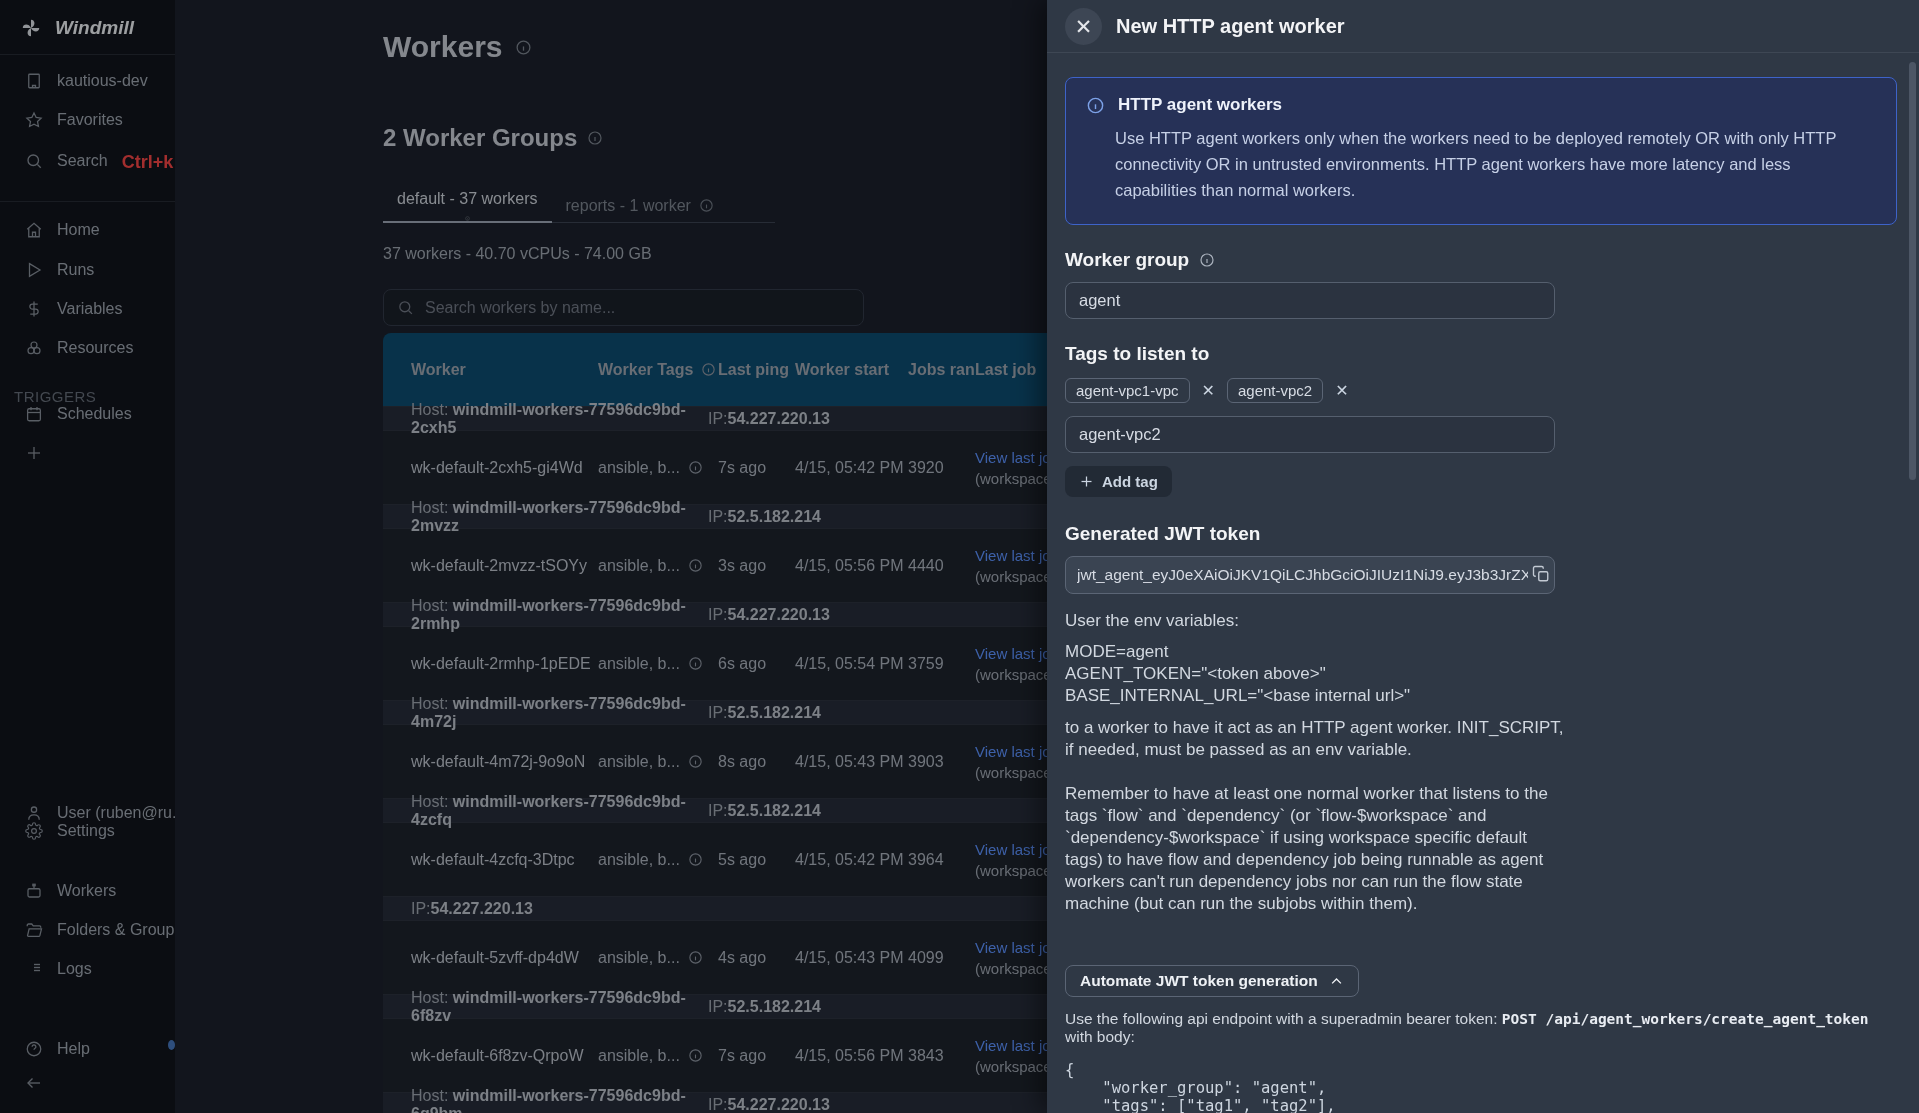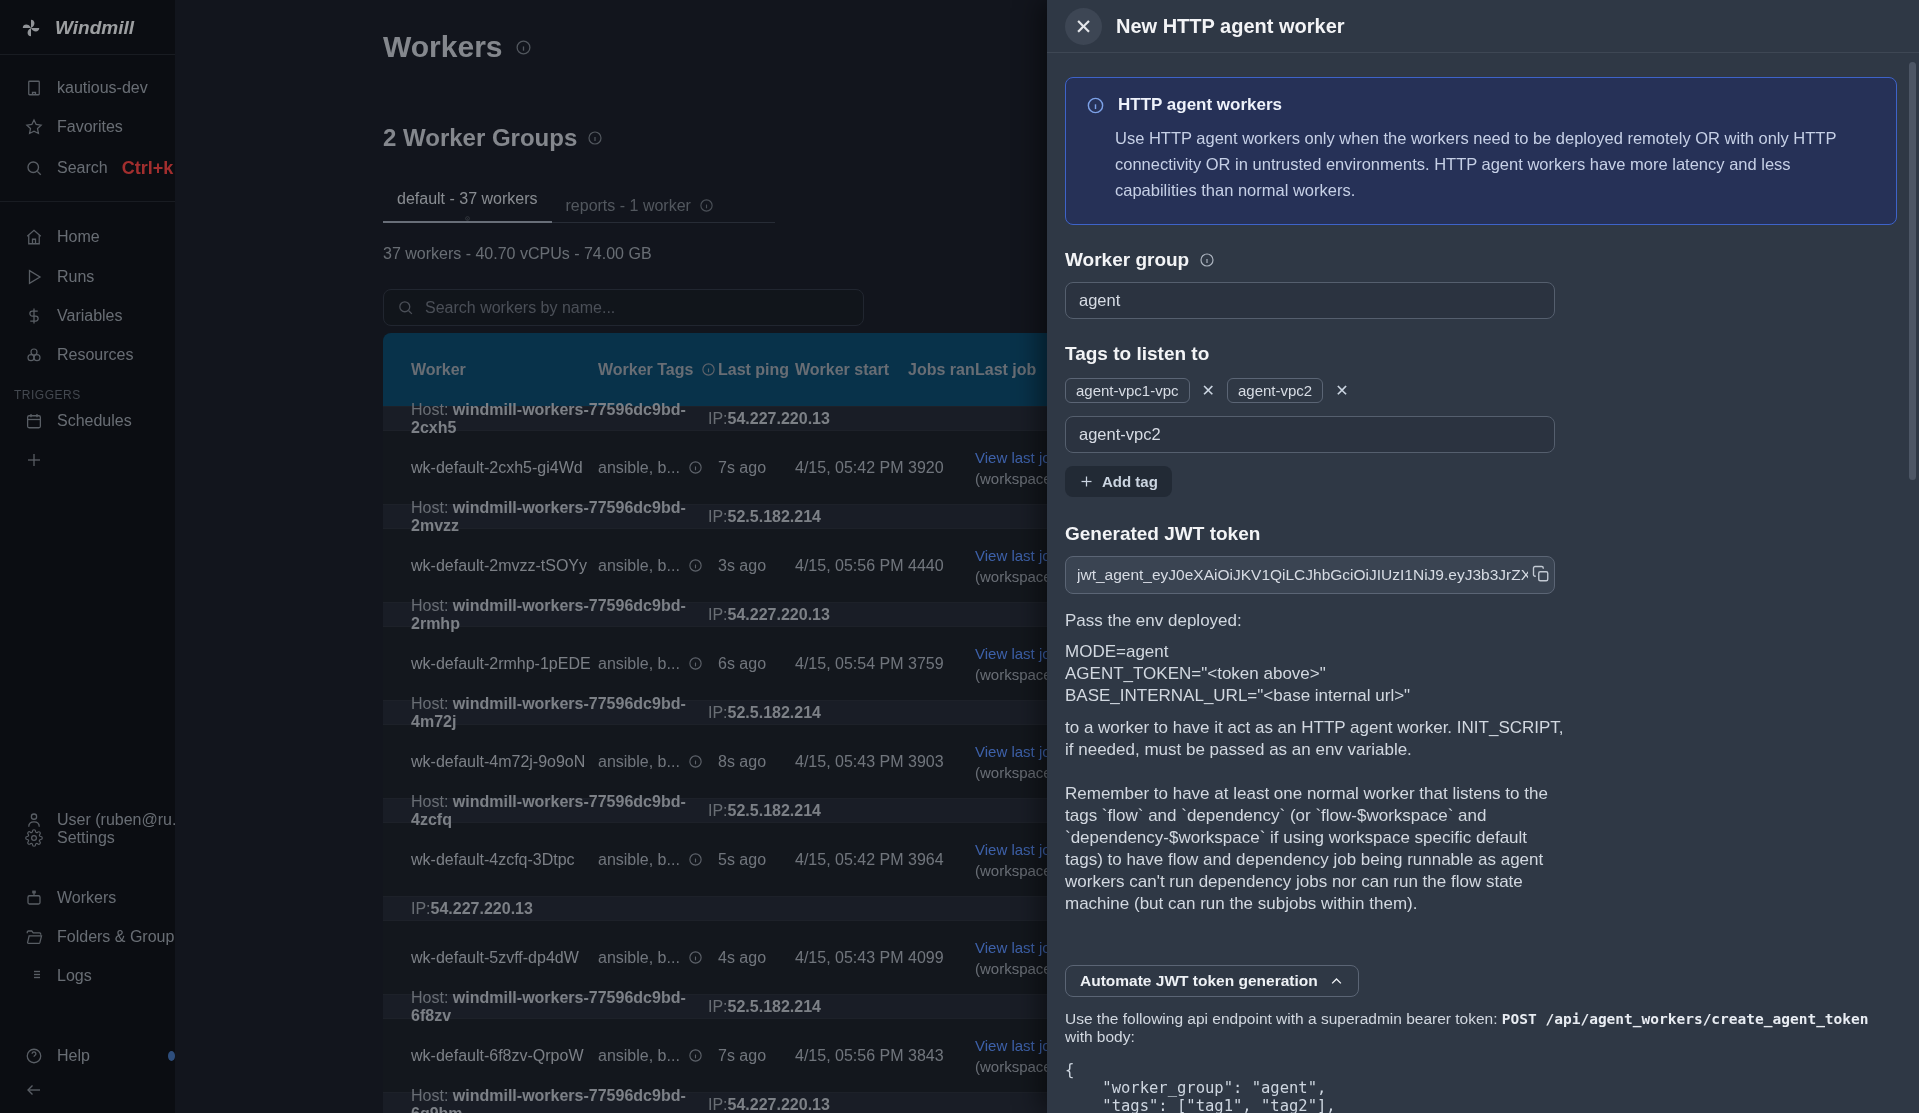--- a/index.html
+++ b/index.html
@@ -4,28 +4,28 @@
 <style>
   * { margin:0; padding:0; box-sizing:border-box; }
   html,body { width:1919px; height:1113px; overflow:hidden; background:#171b24;
               font-family:"Liberation Sans", sans-serif; }
   .app { position:relative; width:1919px; height:1113px; }
 
   
   .sidebar { position:absolute; left:0; top:0; width:175px; height:1113px;
              background:#11141b; z-index:1; }
   .srow { position:absolute; left:0; width:175px; height:32px; display:flex;
-          align-items:center; gap:14px; padding-left:25px; color:#9aa1ab;
+          align-items:flex-start; gap:14px; padding-left:25px; color:#9aa1ab;
           font-size:16px; cursor:pointer; white-space:nowrap; }
   .srow svg { flex:0 0 auto; }
   .slogo { position:absolute; top:8px; left:0; width:175px; height:40px;
            display:flex; align-items:center; gap:13px; padding-left:20px; }
   .slogo .lname { color:#e7eaee; font-weight:bold; font-size:19px;font-style:italic; }
   .sdivider { position:absolute; left:0; width:175px; border-top:1px solid #252a33; }
-  .slabel { position:absolute; left:14px; color:#646b76; font-size:12px; letter-spacing:0.5px; }
+  .slabel { position:absolute; left:14px; color:#646b76; font-size:15px; letter-spacing:0.5px; }
   .kbd { font-weight:bold; color:#ef4444; font-size:18px; }
   .helpdot { width:10px; height:10px; border-radius:50%; background:#4474b8; margin-left:64px; }
 
   
   .main { position:absolute; left:175px; top:0; width:1744px; height:1113px;
           background:#1b202b; z-index:1; }
   .pagetitle { position:absolute; left:208px; top:30px; font-size:30px; font-weight:bold;
                color:#c3c8d0; display:flex; align-items:center; gap:12px; }
   .h2groups { position:absolute; left:208px; top:124px; font-size:24px; font-weight:bold;
               color:#c3c8d0; display:flex; align-items:center; gap:10px; }
@@ -524,21 +524,21 @@
       <div class="tokenwrap">
         <input class="tokeninput" type="text" value="jwt_agent_eyJ0eXAiOiJKV1QiLCJhbGciOiJIUzI1NiJ9.eyJ3b3JrZXJn" style="">
         <button class="copybtn">
           <svg width="18" height="18" viewBox="0 0 24 24" fill="none" stroke="currentColor" stroke-width="1.8">
               <rect x="9" y="9" width="12" height="12" rx="2"></rect>
               <path d="M5 15 H4 a2 2 0 0 1-2-2 V4 a2 2 0 0 1 2-2 h9 a2 2 0 0 1 2 2 v1"></path>
             </svg>
         </button>
       </div>
 
-      <p class="prose" style="margin-top:16px">Pass the env deployed:</p>
+      <p class="prose" style="margin-top:16px">User the env variables:</p>
       <div class="prose envblock">
         <div>MODE=agent</div>
         <div>AGENT_TOKEN="&lt;token above&gt;"</div>
         <div>BASE_INTERNAL_URL="&lt;base internal url&gt;"</div>
       </div>
       <p class="prose" style="margin-top:10px">to a worker to have it act as an HTTP agent worker. INIT_SCRIPT, if needed, must be passed as an env variable.</p>
       <p class="prose" style="margin-top:22px">Remember to have at least one normal worker that listens to the tags `flow` and `dependency` (or `flow-$workspace` and `dependency-$workspace` if using workspace specific default tags) to have flow and dependency job being runnable as agent workers can't run dependency jobs nor can run the flow state machine (but can run the subjobs within them).</p>
 
       <button class="automate">
         <span>Automate JWT token generation</span>

